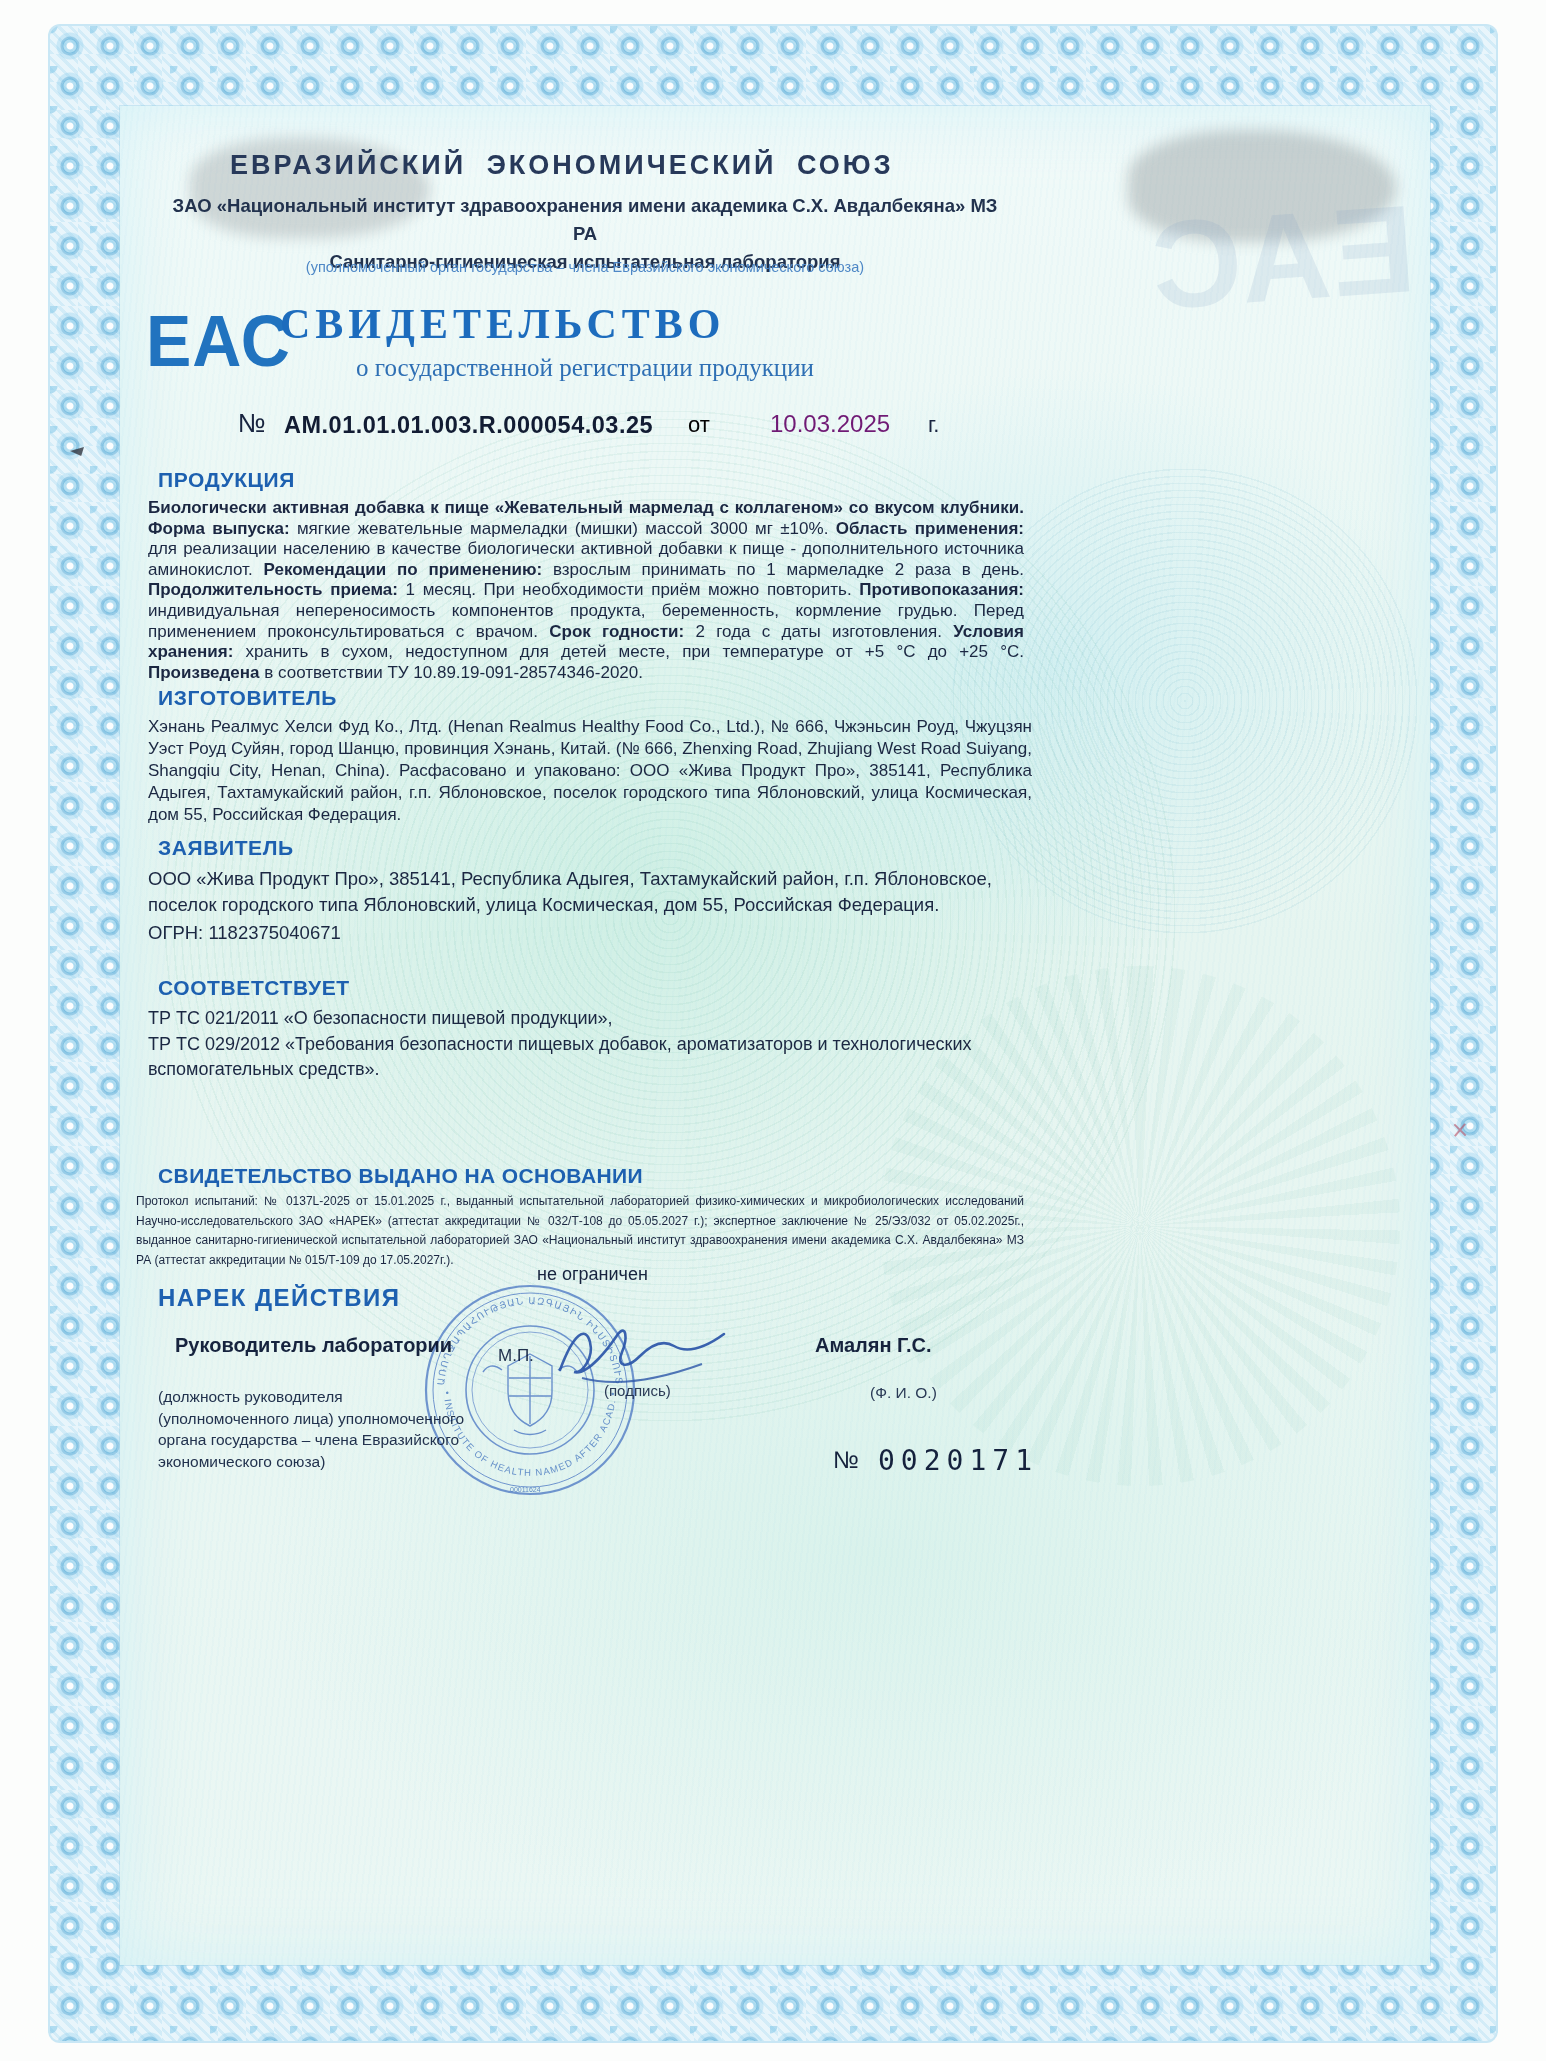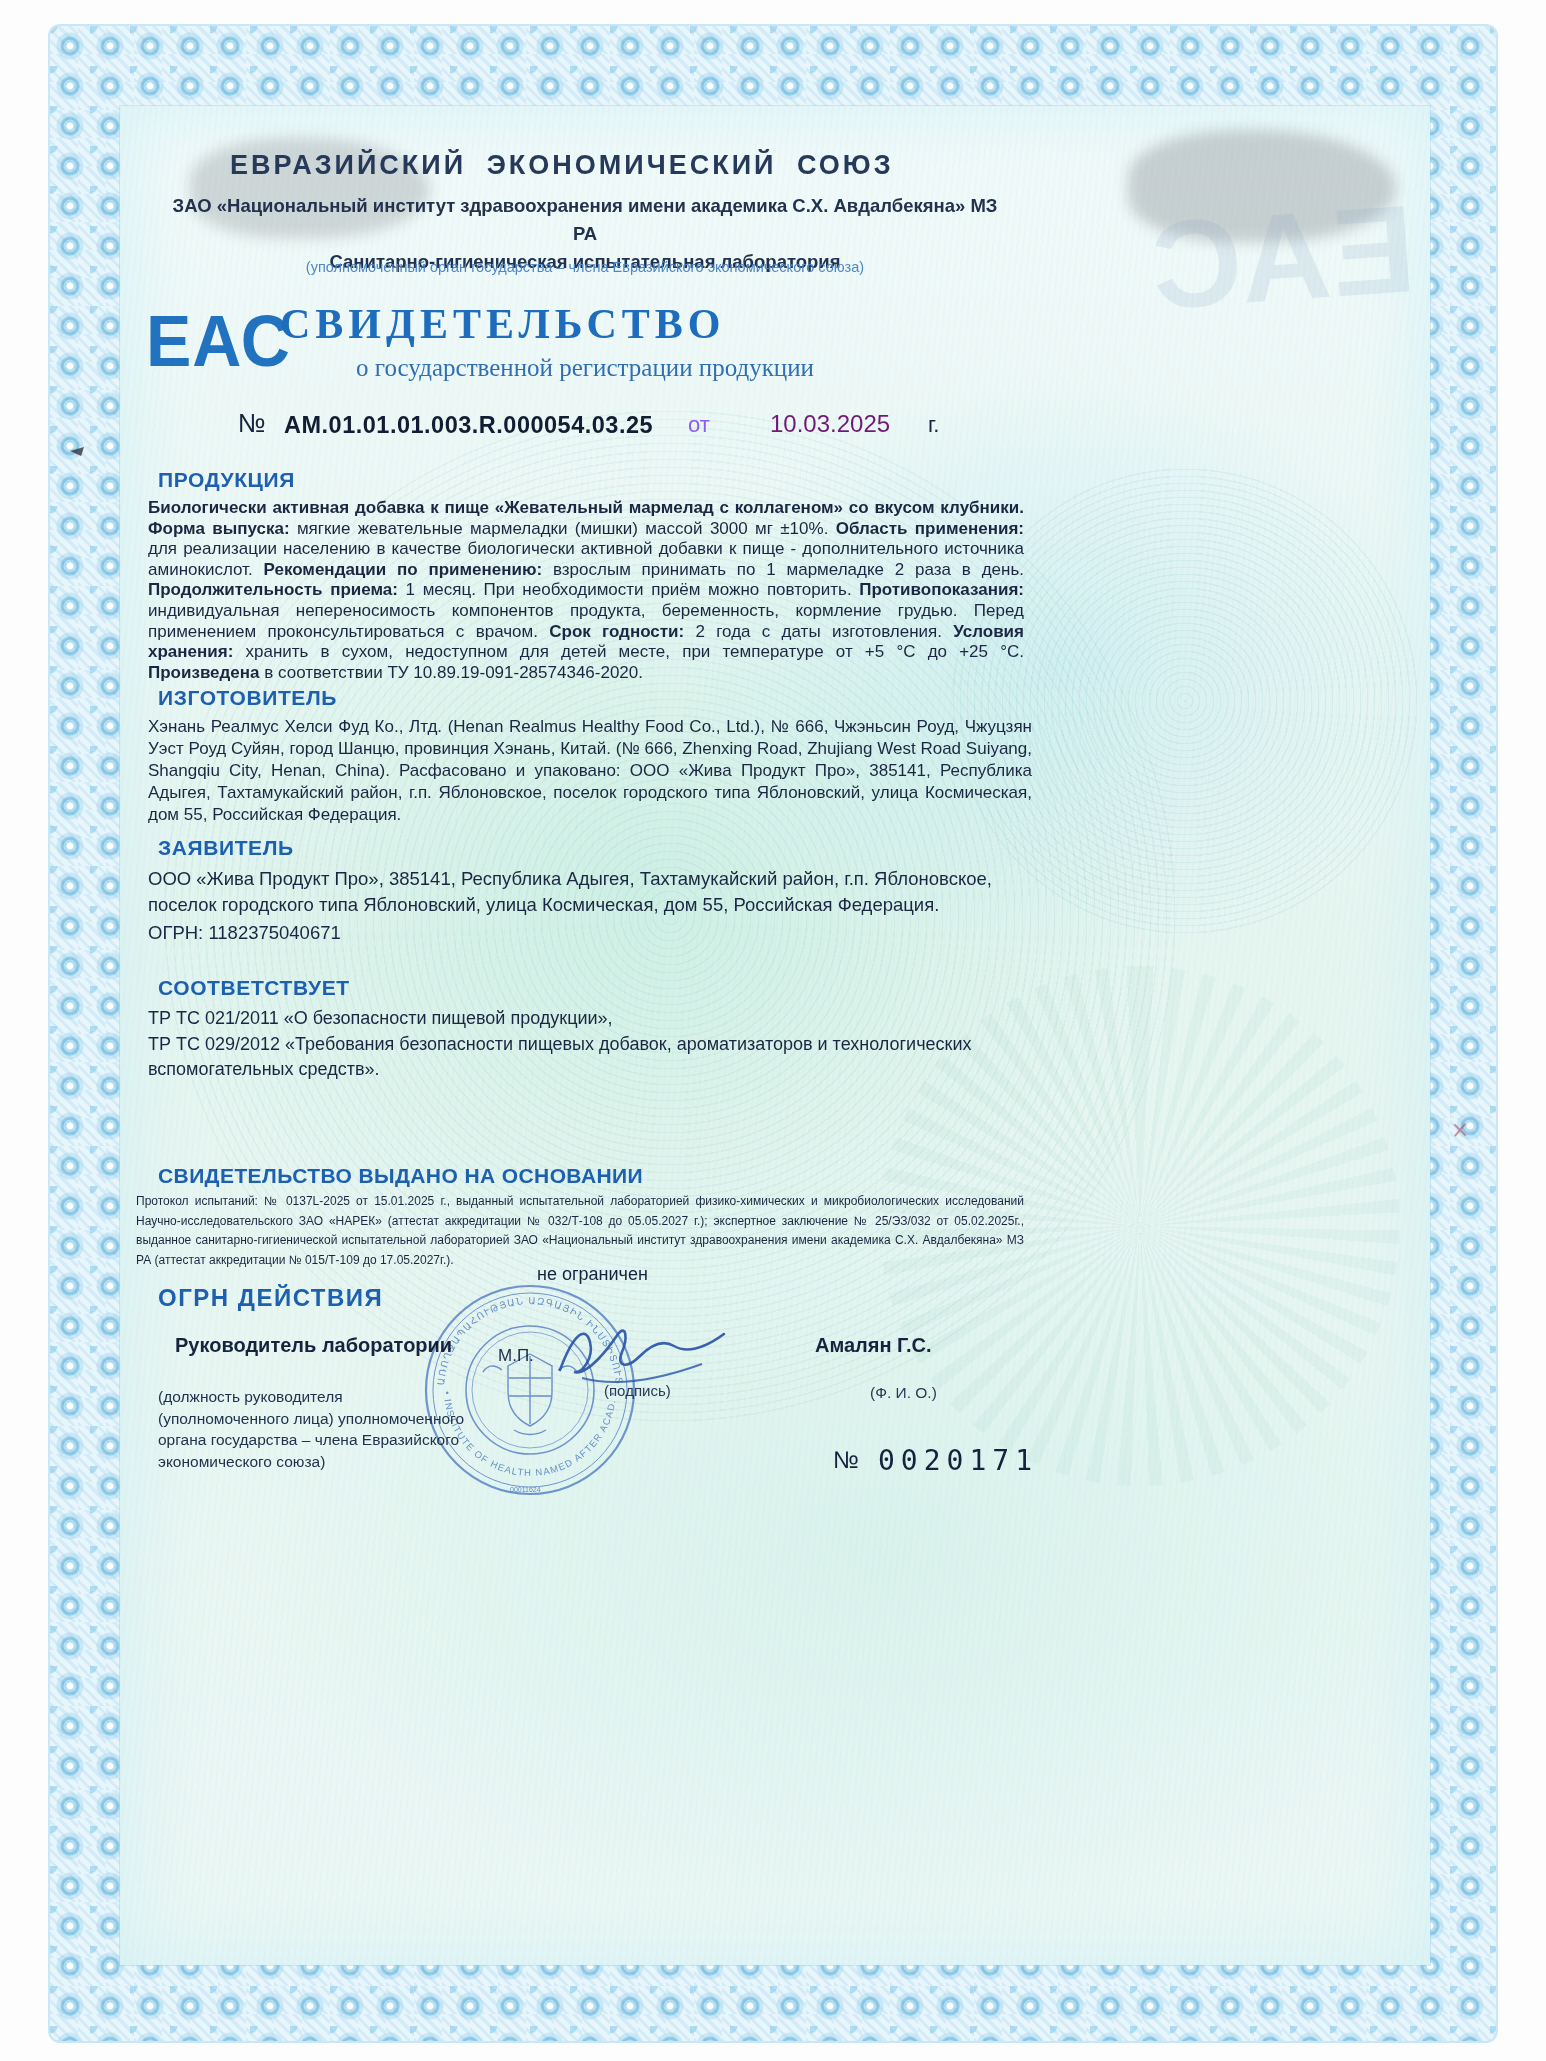--- a/index.html
+++ b/index.html
@@ -55,21 +55,21 @@
             line-height:28px;color:#22324e}
   .authnote{top:259px;left:165px;width:840px;text-align:center;font-size:14.5px;color:#4d87c6}
   .eac{left:146px;top:294px;font-size:68px;font-weight:800;color:#2173bf;letter-spacing:1px;
        transform:scaleY(1.06);line-height:95px}
   .title{top:300px;left:280px;width:610px;text-align:left;font-family:"Liberation Serif",serif;
          font-weight:700;font-size:42px;letter-spacing:5px;color:#1d6cbd}
   .subtitle{top:354px;left:280px;width:610px;text-align:center;font-family:"Liberation Serif",serif;
             font-size:25px;color:#2e6fb4}
   .no-label{top:408px;left:238px;font-size:26px;color:#18243f}
   .no-value{top:412px;left:284px;font-size:23.5px;font-weight:700;letter-spacing:.5px;color:#121c33}
-  .from-label{top:412px;left:688px;font-size:22px;color:#8b5cf6}
+  .from-label{top:412px;left:688px;font-size:22px;color:#000000}
   .date-value{top:410px;left:770px;font-size:24px;font-weight:400;color:#701a75}
   .year-label{top:412px;left:928px;font-size:22px;color:#18243f}
   .h-sec{font-weight:700;font-size:21px;color:#1d60b0;letter-spacing:.6px}
   .body-text{color:#1b2742;text-align:justify}
   .product-h{top:468px;left:158px}
   .product-b{top:498px;left:148px;width:876px;font-size:17px;line-height:20.6px}
   .manuf-h{top:686px;left:158px}
   .manuf-b{top:716px;left:148px;width:884px;font-size:17px;line-height:22px}
   .appl-h{top:836px;left:158px}
   .appl-b{top:866px;left:148px;width:884px;font-size:18.5px;line-height:26px;text-align:left}
@@ -146,21 +146,21 @@
   <div class="abs h-sec comp-h">СООТВЕТСТВУЕТ</div>
   <div class="abs comp-list">
     <div>ТР ТС 021/2011 «О безопасности пищевой продукции»,</div>
     <div>ТР ТС 029/2012 «Требования безопасности пищевых добавок, ароматизаторов и технологических вспомогательных средств».</div>
   </div>
 
   <div class="abs h-sec basis-h">СВИДЕТЕЛЬСТВО ВЫДАНО НА ОСНОВАНИИ</div>
   <div class="abs body-text basis-b">Протокол испытаний: № 0137L-2025 от 15.01.2025 г., выданный испытательной лабораторией физико-химических и микробиологических исследований Научно-исследовательского ЗАО «НАРЕК» (аттестат аккредитации № 032/Т-108 до 05.05.2027 г.); экспертное заключение № 25/ЭЗ/032 от 05.02.2025г., выданное санитарно-гигиенической испытательной лабораторией ЗАО «Национальный институт здравоохранения имени академика С.Х. Авдалбекяна» МЗ РА (аттестат аккредитации № 015/Т-109 до 17.05.2027г.).</div>
 
   <div class="abs unlimited">не ограничен</div>
-  <div class="abs h-sec validity-h">ОГРН ДЕЙСТВИЯ</div>
+  <div class="abs h-sec validity-h">НАРЕК ДЕЙСТВИЯ</div>
 
   <div class="abs head-lab">Руководитель лаборатории</div>
   <div class="abs mp">М.П.</div>
   <div class="abs fio-name">Амалян Г.С.</div>
   <div class="abs sig-caption">(подпись)</div>
   <div class="abs pos-note">(должность руководителя (уполномоченного лица) уполномоченного органа государства – члена Евразийского экономического союза)</div>
   <div class="abs fio-caption">(Ф. И. О.)</div>
 
   <div class="abs blank-no">№</div>
   <div class="abs blank-digits">0020171</div>

